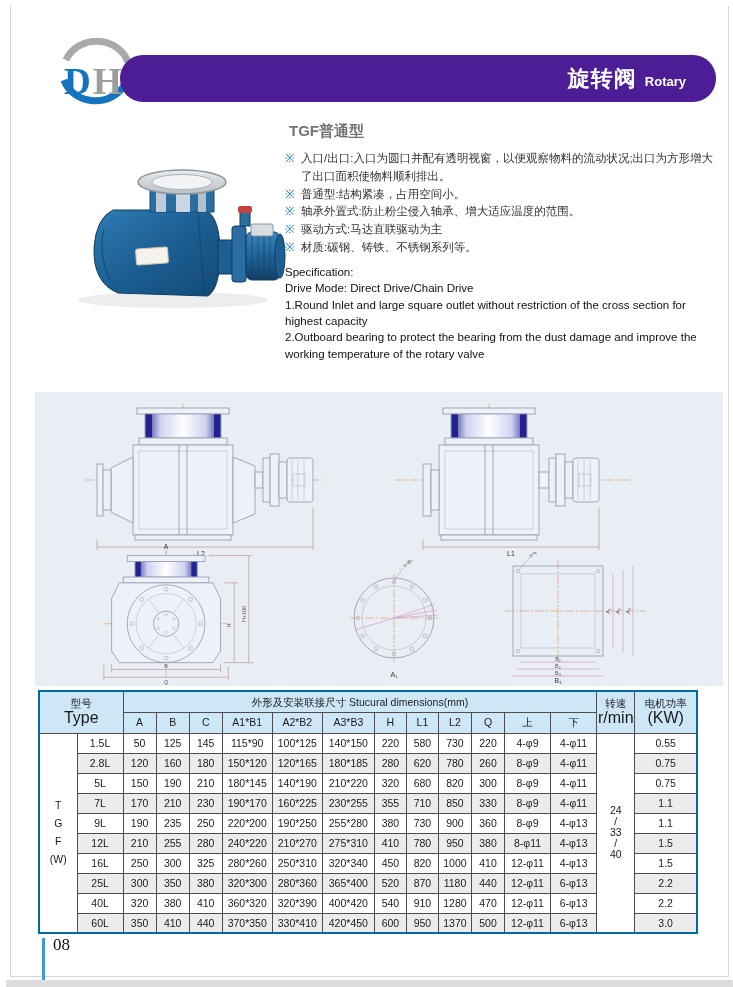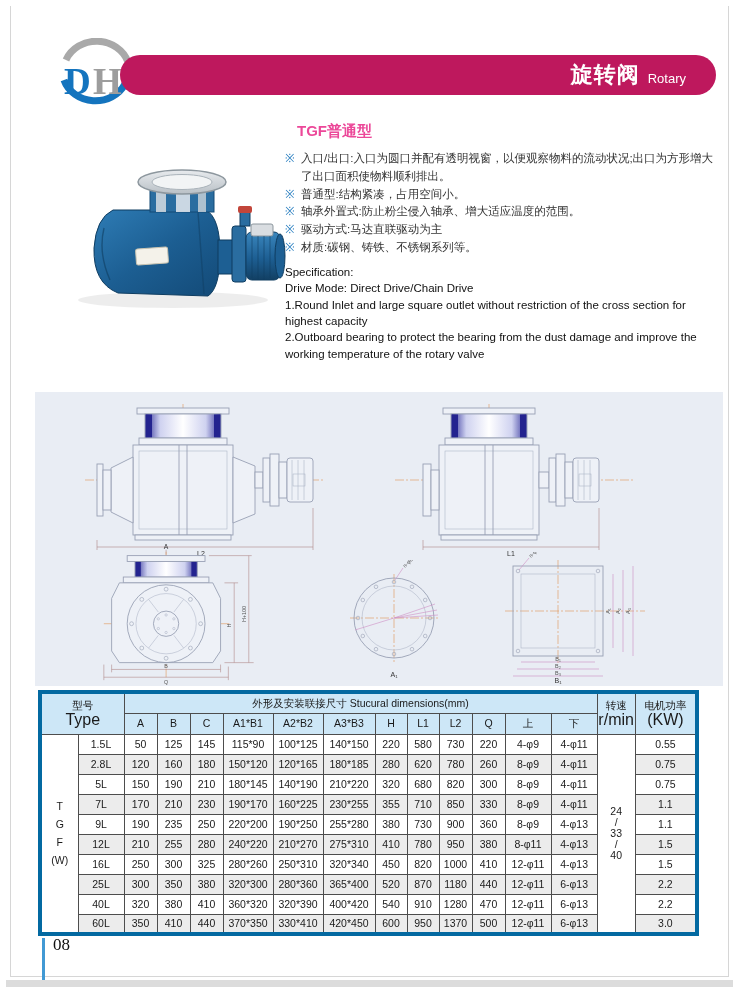--- a/index.html
+++ b/index.html
@@ -3,27 +3,27 @@
 <meta charset="utf-8">
 <style>
   html,body{margin:0;padding:0;}
   body{width:733px;height:987px;background:#fff;font-family:"Liberation Sans",sans-serif;position:relative;overflow:hidden;}
   .page{position:absolute;inset:0;background:#fff;}
   .page-frame{position:absolute;left:10px;top:6px;right:4px;bottom:10px;border:1px solid #d6d6d6;border-top:none;pointer-events:none;}
   .bottom-shadow{position:absolute;left:6px;right:0;bottom:0;height:7px;background:#dcdcdc;}
 
   
   .logo{position:absolute;left:52px;top:38px;width:86px;height:72px;}
-  .banner{position:absolute;left:120px;top:55px;width:596px;height:40px;background:#be185d;border-radius:23px;display:flex;align-items:center;justify-content:flex-end;padding-right:30px;box-sizing:border-box;color:#fff;}
+  .banner{position:absolute;left:120px;top:55px;width:596px;height:47px;background:#4c1d95;border-radius:23px;display:flex;align-items:center;justify-content:flex-end;padding-right:30px;box-sizing:border-box;color:#fff;}
   .banner-zh{font-size:22px;font-weight:bold;letter-spacing:1px;}
-  .banner-en{font-size:13px;margin-left:8px;margin-top:6px;}
+  .banner-en{font-size:13px;margin-left:8px;margin-top:6px;font-weight:bold;}
 
   
   .intro{position:absolute;left:285px;top:122px;width:430px;}
-  .intro-title{color:#ec4899;font-weight:bold;font-size:15px;margin:0 0 9px 12px;}
+  .intro-title{color:#737373;font-weight:bold;font-size:15px;margin:0 0 9px 4px;}
   .bullets{margin:0;padding:0;list-style:none;font-size:11.5px;color:#333;line-height:1.55;}
   .bullets li{display:flex;}
   .bullet-marker{flex:0 0 16px;color:#2a7fc0;}
   .tgf{position:absolute;left:285px;top:264px;width:432px;}
   .tgf-title{color:#1787ca;font-weight:bold;font-size:16px;margin:0 0 5px 0;}
   .tgf-line{font-size:11.5px;color:#111;line-height:1.42;}
 
   
   .photo{position:absolute;left:58px;top:148px;width:228px;height:164px;}
 
@@ -37,21 +37,21 @@
   .mline{stroke:#cf8fc4;stroke-width:0.6;fill:none;}
   .dim{stroke:#b08888;stroke-width:0.6;fill:none;}
   .dtext{font-size:7px;fill:#333;font-family:"Liberation Sans",sans-serif;}
   .dtexts{font-size:5.5px;fill:#555;font-family:"Liberation Sans",sans-serif;}
   .pbar{fill:#23238f;}
 
   
   table.dims{position:absolute;left:38px;top:690px;width:660px;border-collapse:collapse;table-layout:fixed;font-size:10.5px;color:#1a1a1a;}
   table.dims th,table.dims td{border:1px solid #4d4d4d;text-align:center;vertical-align:middle;padding:1px 0;height:20px;box-sizing:border-box;font-weight:normal;overflow:hidden;white-space:nowrap;}
   table.dims thead th{background:#cde7f7;height:21px;line-height:1.15;}
-  table.dims{border:4px solid #0369a1;}
+  table.dims{border:2px solid #0369a1;}
   tr.stripe td{background:#ececec;}
   td.span-cell{background:#fff !important;line-height:1.05;}
   td.series-cell div{margin:7px 0;}
   .hdr2{display:block;font-size:16px;}
 
   
   .footer-bar{position:absolute;left:42px;top:938px;width:3px;height:47px;background:#4199d4;}
   .footer-num{position:absolute;left:53px;top:935px;font-family:"Liberation Serif",serif;font-weight:normal;font-size:17px;color:#111;}
 </style>
 </head>

